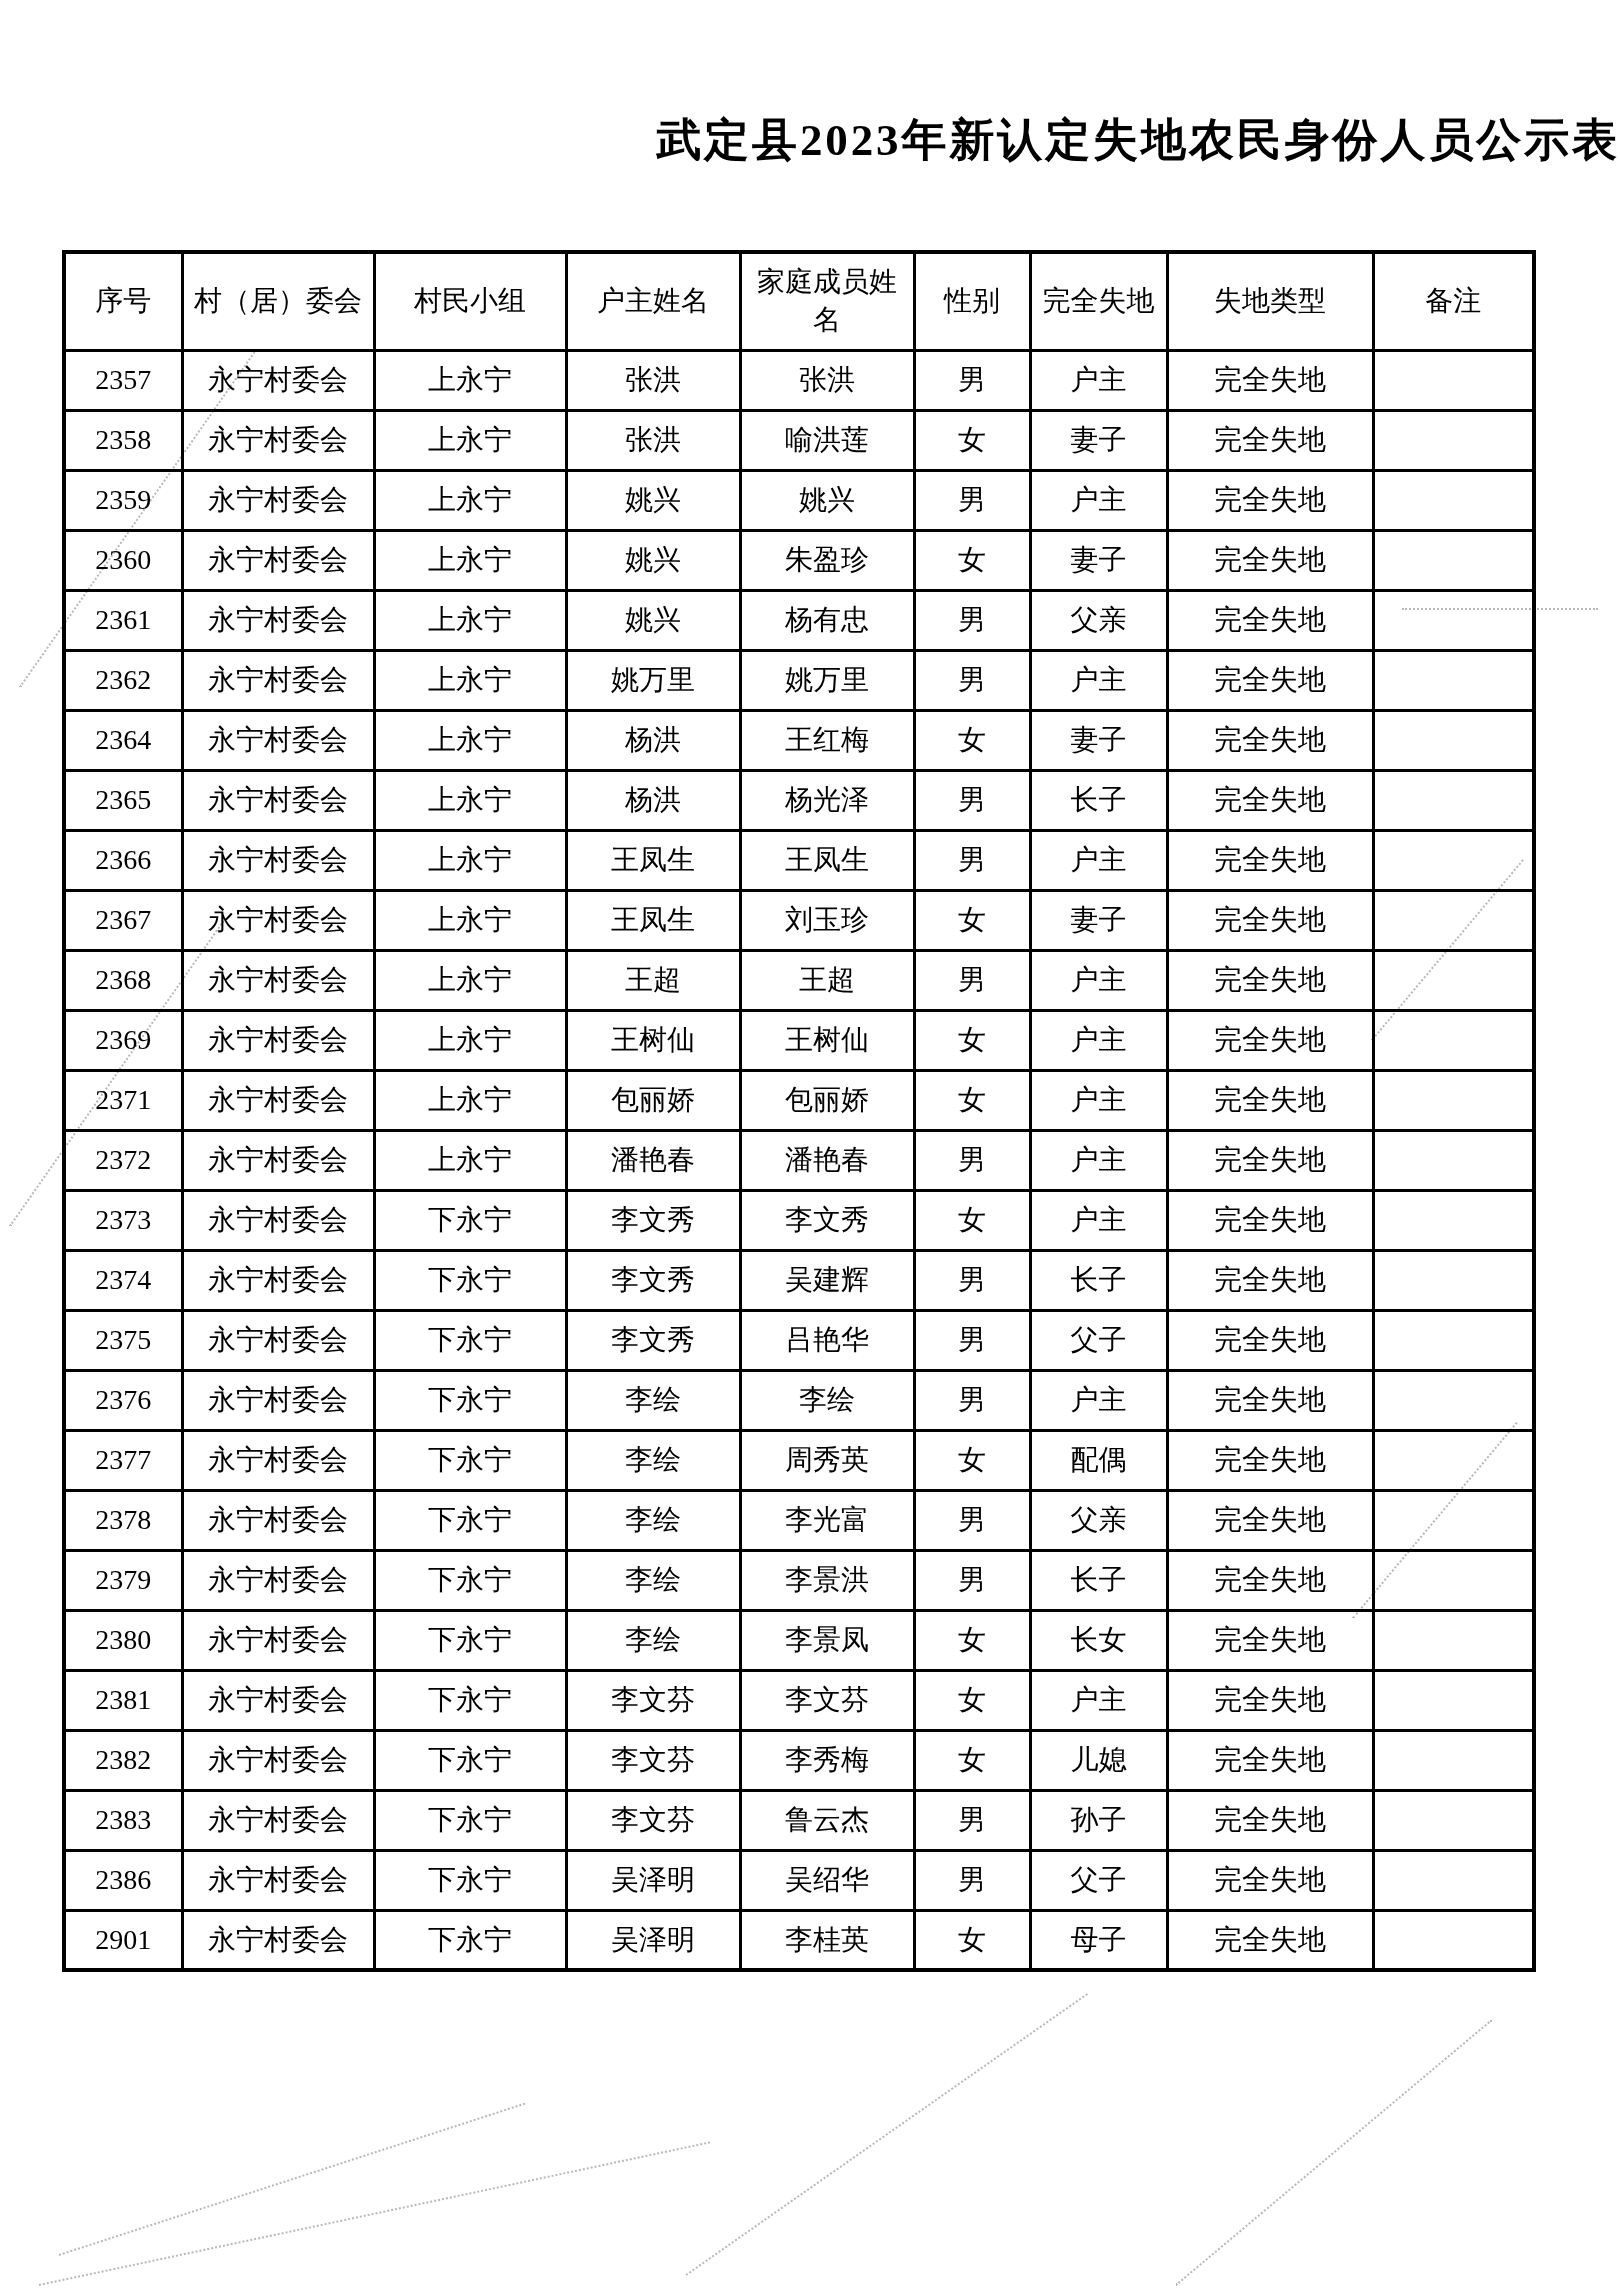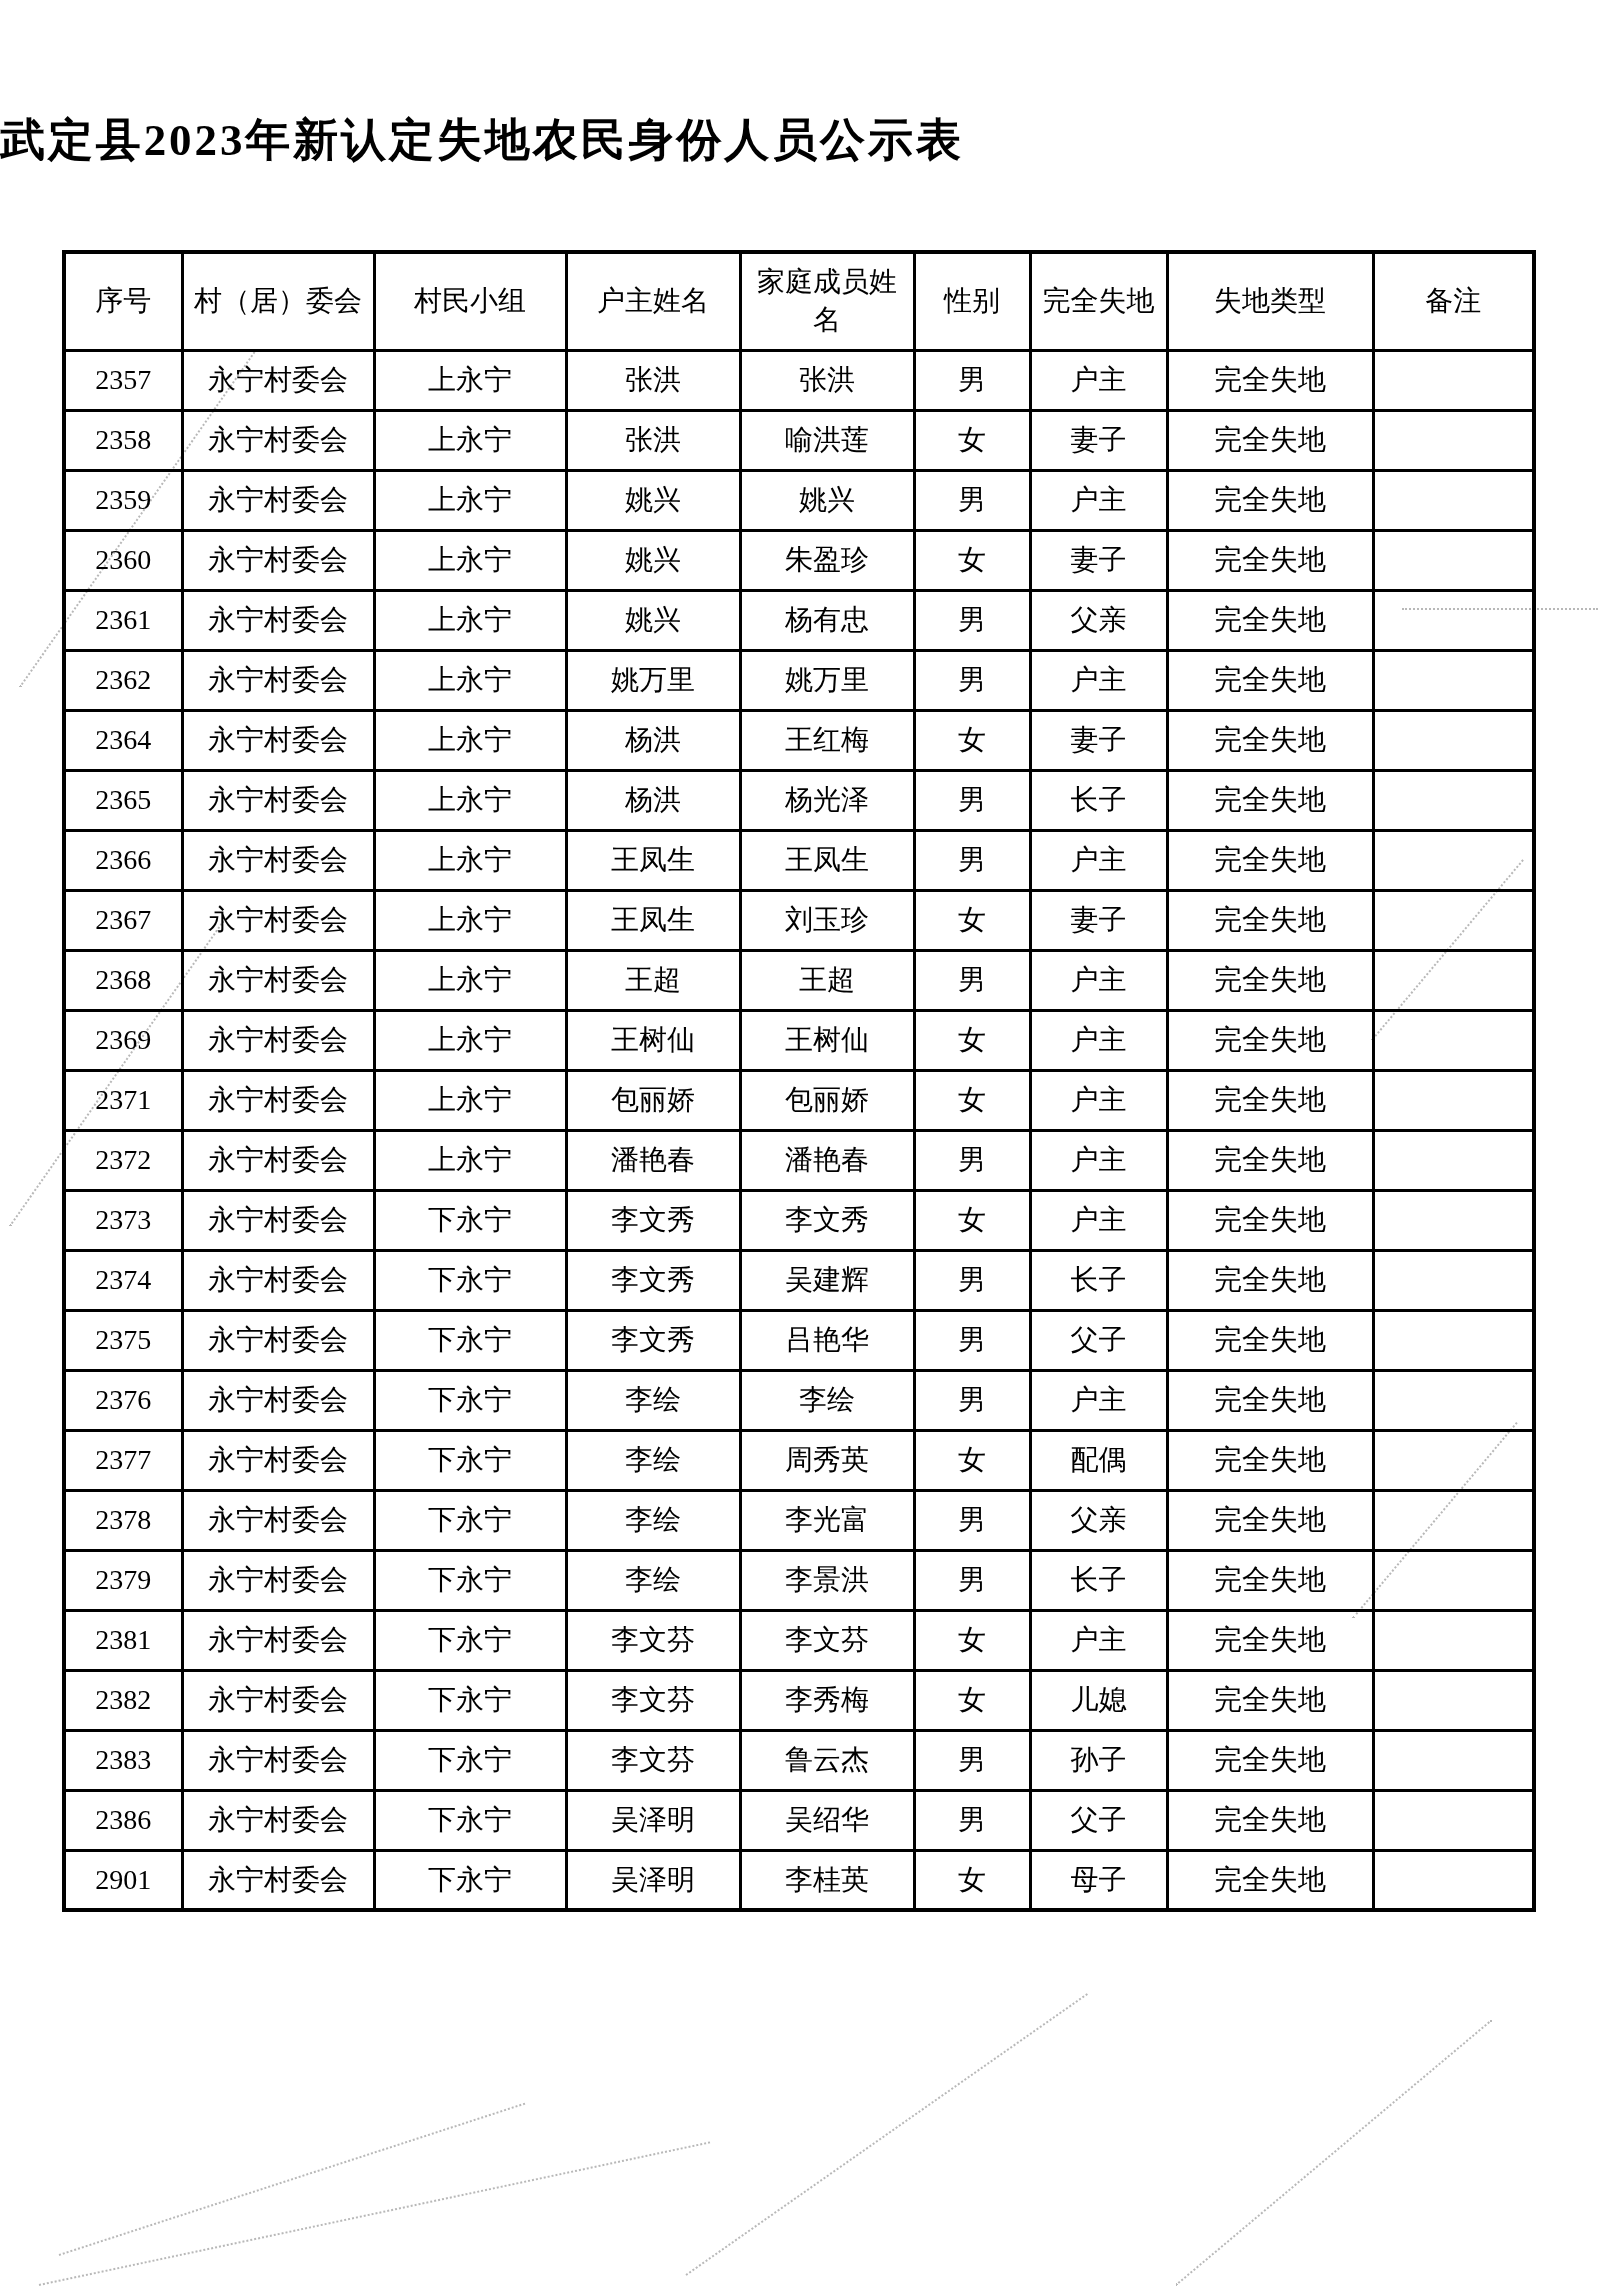--- a/index.html
+++ b/index.html
@@ -8,21 +8,21 @@
     background: #ffffff;
     font-family: "Liberation Serif", "DejaVu Serif", serif;
     color: #000000;
     overflow: hidden;
     position: relative;
   }
   .page { position: absolute; inset: 0; }
   .doc-title {
     position: absolute;
     top: 110px; left: 0; width: 100%;
-    text-align: left;
+    text-align: right;
     font-size: 45px;
     font-weight: bold;
     letter-spacing: 2.9px;
     color: #000;
   }
   table.notice {
     position: absolute;
     left: 62px; top: 250px;
     width: 1470px;
     border-collapse: collapse;
@@ -307,20 +307,31 @@
           <td>永宁村委会</td>
           <td>下永宁</td>
           <td>李绘</td>
           <td>李景洪</td>
           <td>男</td>
           <td>长子</td>
           <td>完全失地</td>
           <td></td>
         </tr>
         <tr>
+          <td>2380</td>
+          <td>永宁村委会</td>
+          <td>下永宁</td>
+          <td>李绘</td>
+          <td>李景凤</td>
+          <td>女</td>
+          <td>长女</td>
+          <td>完全失地</td>
+          <td></td>
+        </tr>
+        <tr>
           <td>2381</td>
           <td>永宁村委会</td>
           <td>下永宁</td>
           <td>李文芬</td>
           <td>李文芬</td>
           <td>女</td>
           <td>户主</td>
           <td>完全失地</td>
           <td></td>
         </tr>

